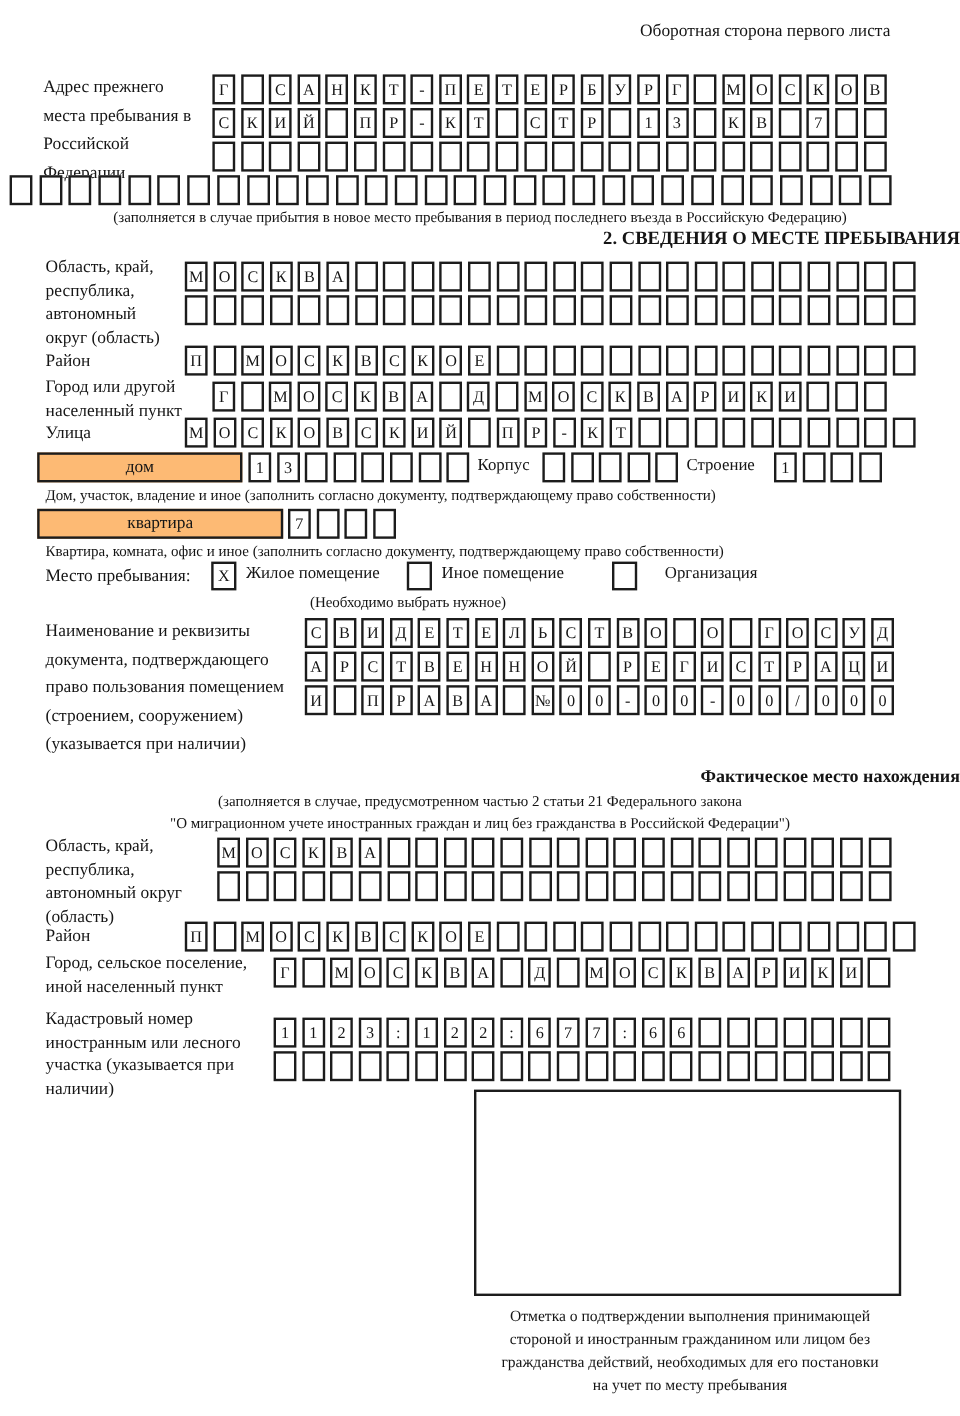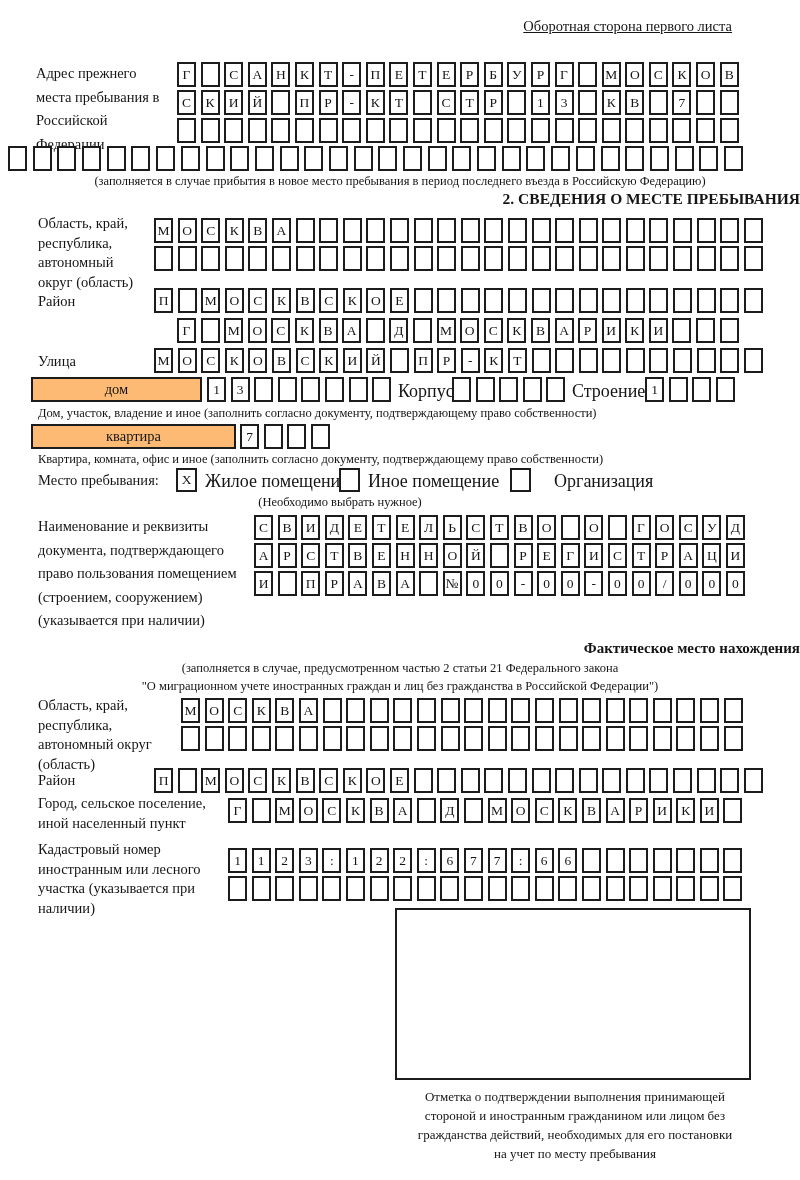--- a/index.html
+++ b/index.html
@@ -22,31 +22,31 @@
     font-size:13.5px;background:#fff;flex:0 0 auto;
   }
   .widebox{
     position:absolute;border:2px solid #1c1c1c;box-sizing:border-box;height:25px;
     display:flex;align-items:center;justify-content:center;font-size:14.5px;background:#fdba74;
   }
   .checkbox{
     position:absolute;width:21px;height:24px;border:2px solid #1c1c1c;box-sizing:border-box;
     display:flex;align-items:center;justify-content:center;font-size:13.5px;background:#fff;
   }
-  .inline-label{position:absolute;font-size:18px;text-align:center;}
+  .inline-label{position:absolute;font-size:14px;text-align:center;}
   .stampbox{position:absolute;border:2px solid #1c1c1c;box-sizing:border-box;background:#fff;}
   .stampcap{position:absolute;font-size:13px;line-height:19px;text-align:center;}
   .title2{font-size:15.5px;}
 </style>
 </head>
 <body>
 
 <div class="page">
 
-  <div class="abs label" style="top:17px;right:68px;text-decoration:underline;">Оборотная сторона первого листа</div>
+  <div class="abs label" style="top:17px;right:58px;">Оборотная сторона первого листа</div>
 
   <div class="abs label label-wide-lh" style="left:36px;top:62px;width:132px;">Адрес прежнего места пребывания в Российской Федерации</div>
   <div class="boxrow" style="left:177px;top:62px;">
       <span class="cell">Г</span>
       <span class="cell"></span>
       <span class="cell">С</span>
       <span class="cell">А</span>
       <span class="cell">Н</span>
       <span class="cell">К</span>
       <span class="cell">Т</span>
@@ -237,20 +237,21 @@
       <span class="cell"></span>
       <span class="cell"></span>
       <span class="cell"></span>
       <span class="cell"></span>
       <span class="cell"></span>
       <span class="cell"></span>
       <span class="cell"></span>
       <span class="cell"></span>
     </div>
 
+  <div class="abs label" style="left:38px;top:314px;width:132px;">Город или другой населенный пункт</div>
   <div class="boxrow" style="left:177px;top:318px;">
       <span class="cell">Г</span>
       <span class="cell"></span>
       <span class="cell">М</span>
       <span class="cell">О</span>
       <span class="cell">С</span>
       <span class="cell">К</span>
       <span class="cell">В</span>
       <span class="cell">А</span>
       <span class="cell"></span>

